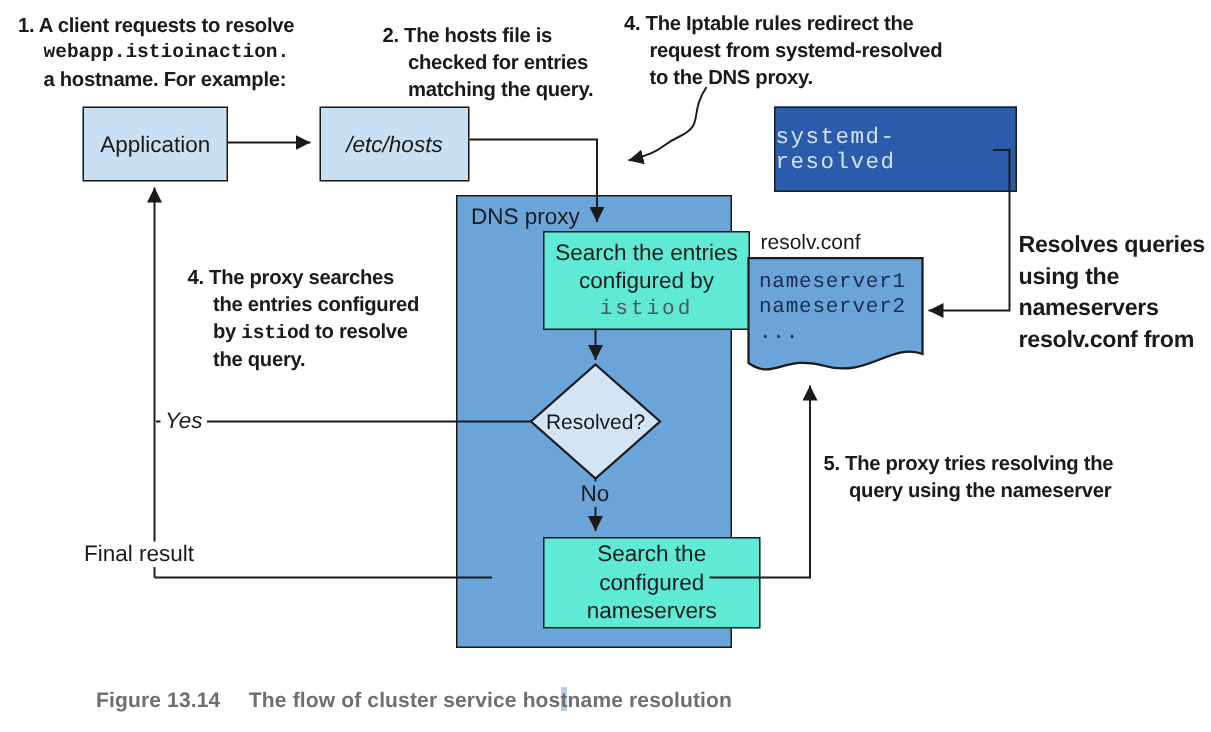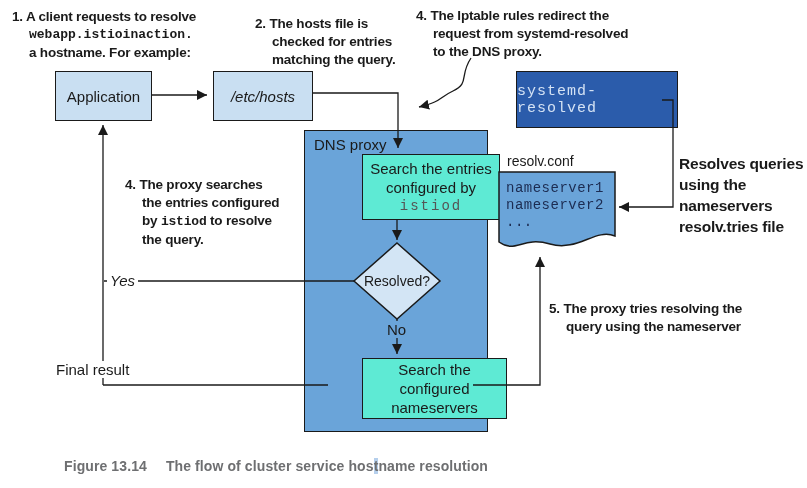--- a/index.html
+++ b/index.html
@@ -63,21 +63,21 @@
 
   <div class="note" style="left:549px;top:300px;">
     <div>5. The proxy tries resolving the</div>
     <div class="ind">query using the nameserver</div>
   </div>
 
   <div class="note rightnote" style="left:679px;top:109px;margin-top:44px;">
     <div>Resolves queries</div>
     <div>using the</div>
     <div>nameservers</div>
-    <div>resolv.tries file</div>
+    <div>resolv.conf from</div>
   </div>
 
   <div class="box lightbox" style="left:55px;top:71px;width:97px;height:50px;">
     <span>Application</span>
   </div>
 
   <div class="box lightbox" style="left:213px;top:71px;width:100px;height:50px;font-style:italic;">
     <span>/etc/hosts</span>
   </div>
 

